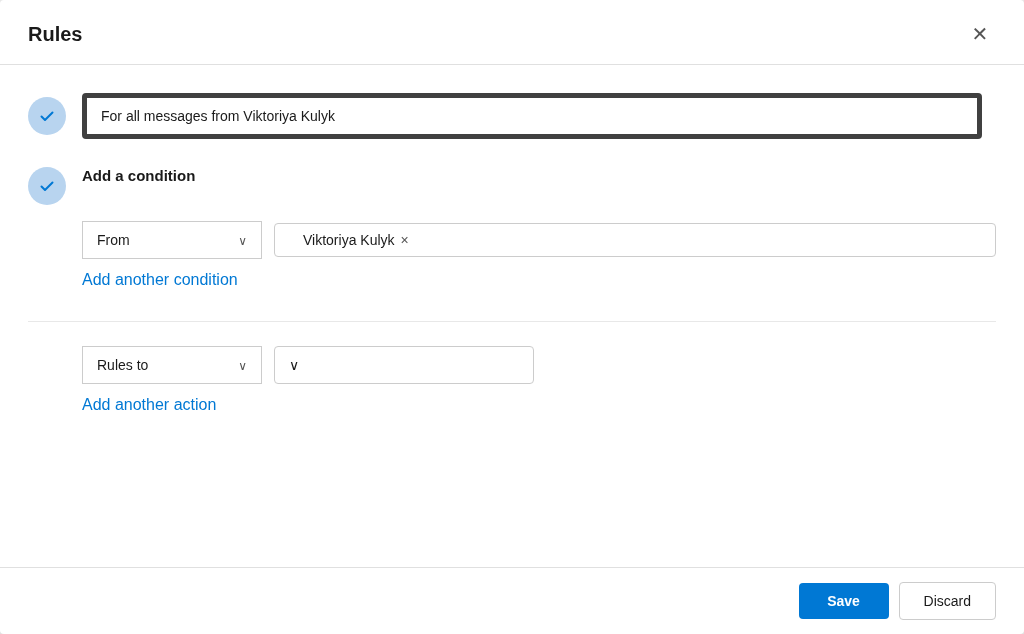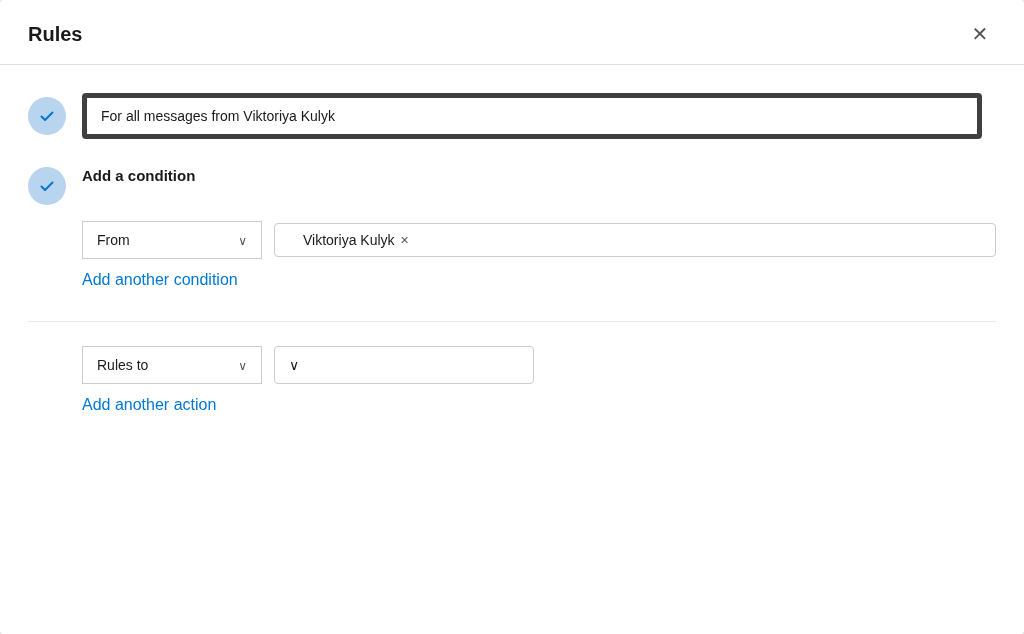--- a/index.html
+++ b/index.html
@@ -326,14 +326,18 @@
         <div class="folder-select">
           <span class="chevron">∨</span>
         </div>
       </div>
 
       <a class="add-link">Add another action</a>
     </div>
 
   </div>
 
+  <div class="dialog-footer">
+    <button class="btn-save">Save</button>
+    <button class="btn-discard">Discard</button>
+  </div>
 
 </div>
 
 </body></html>

